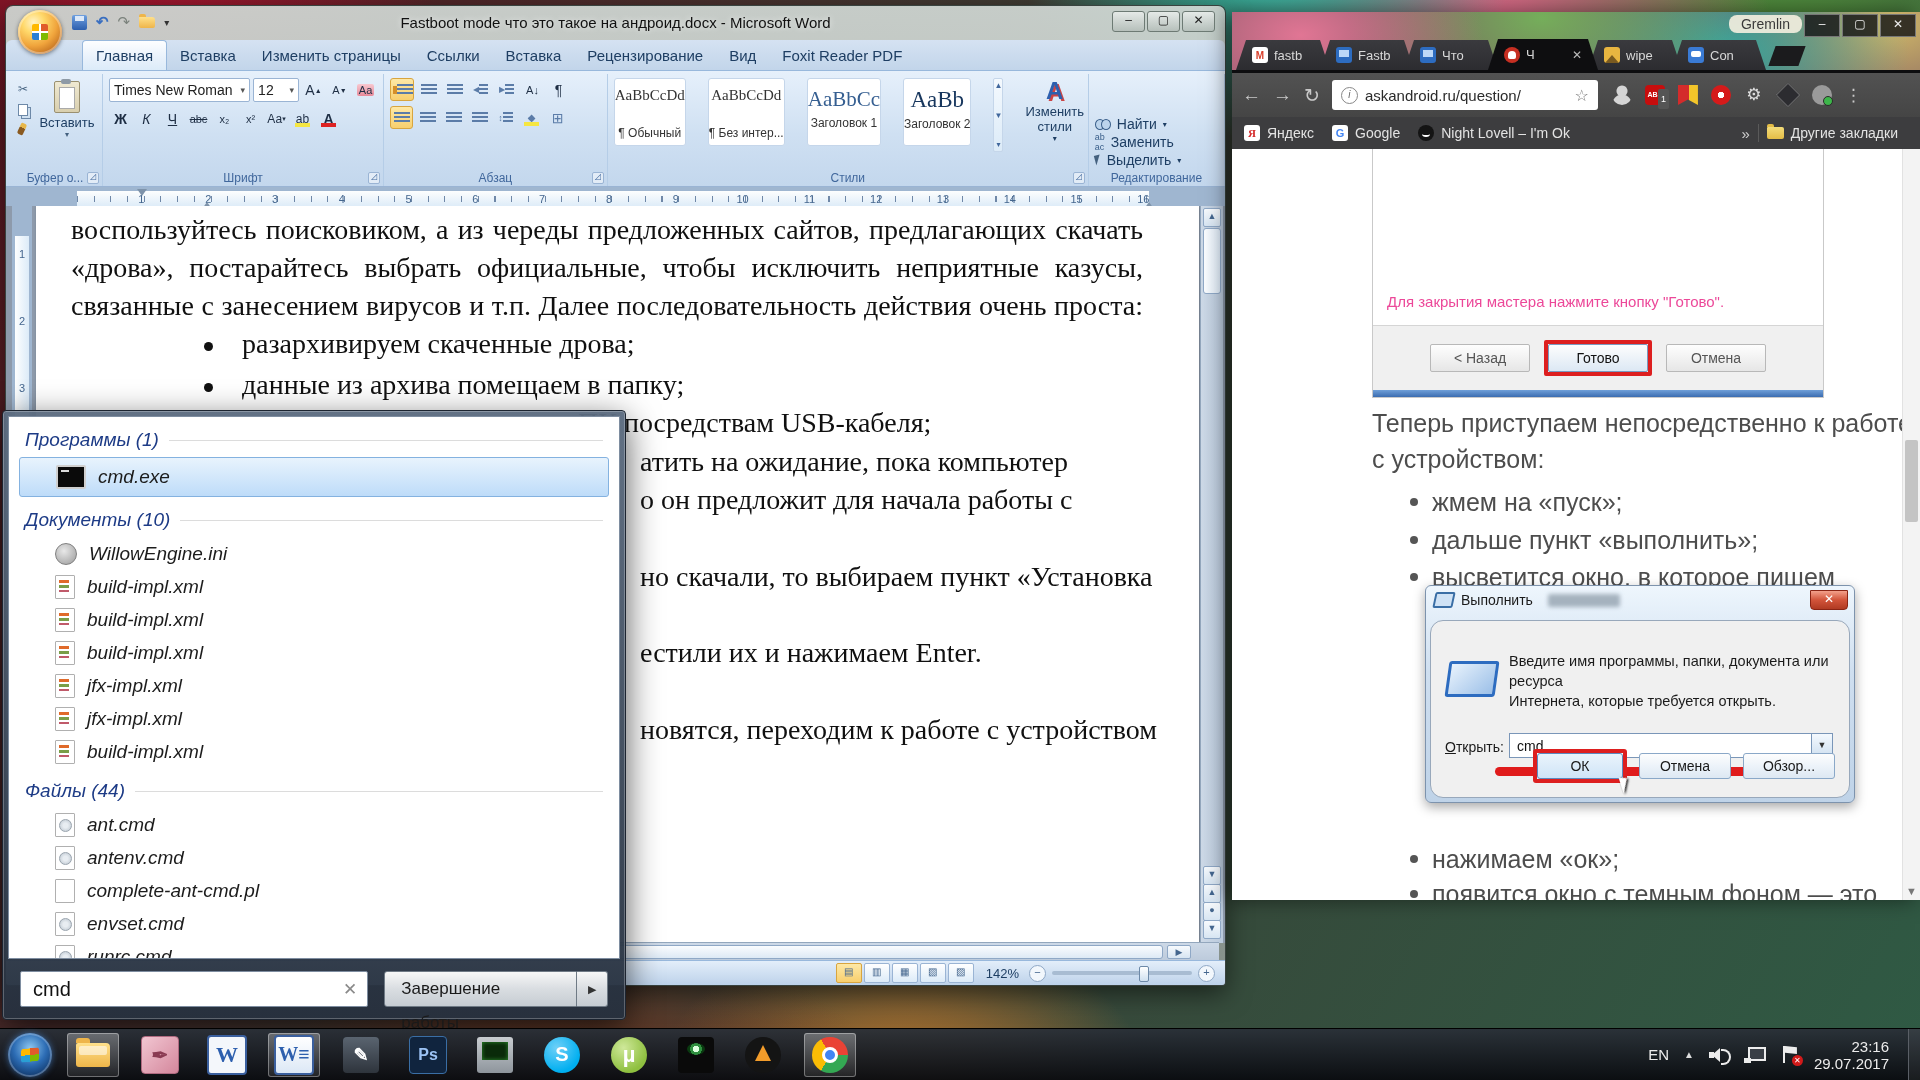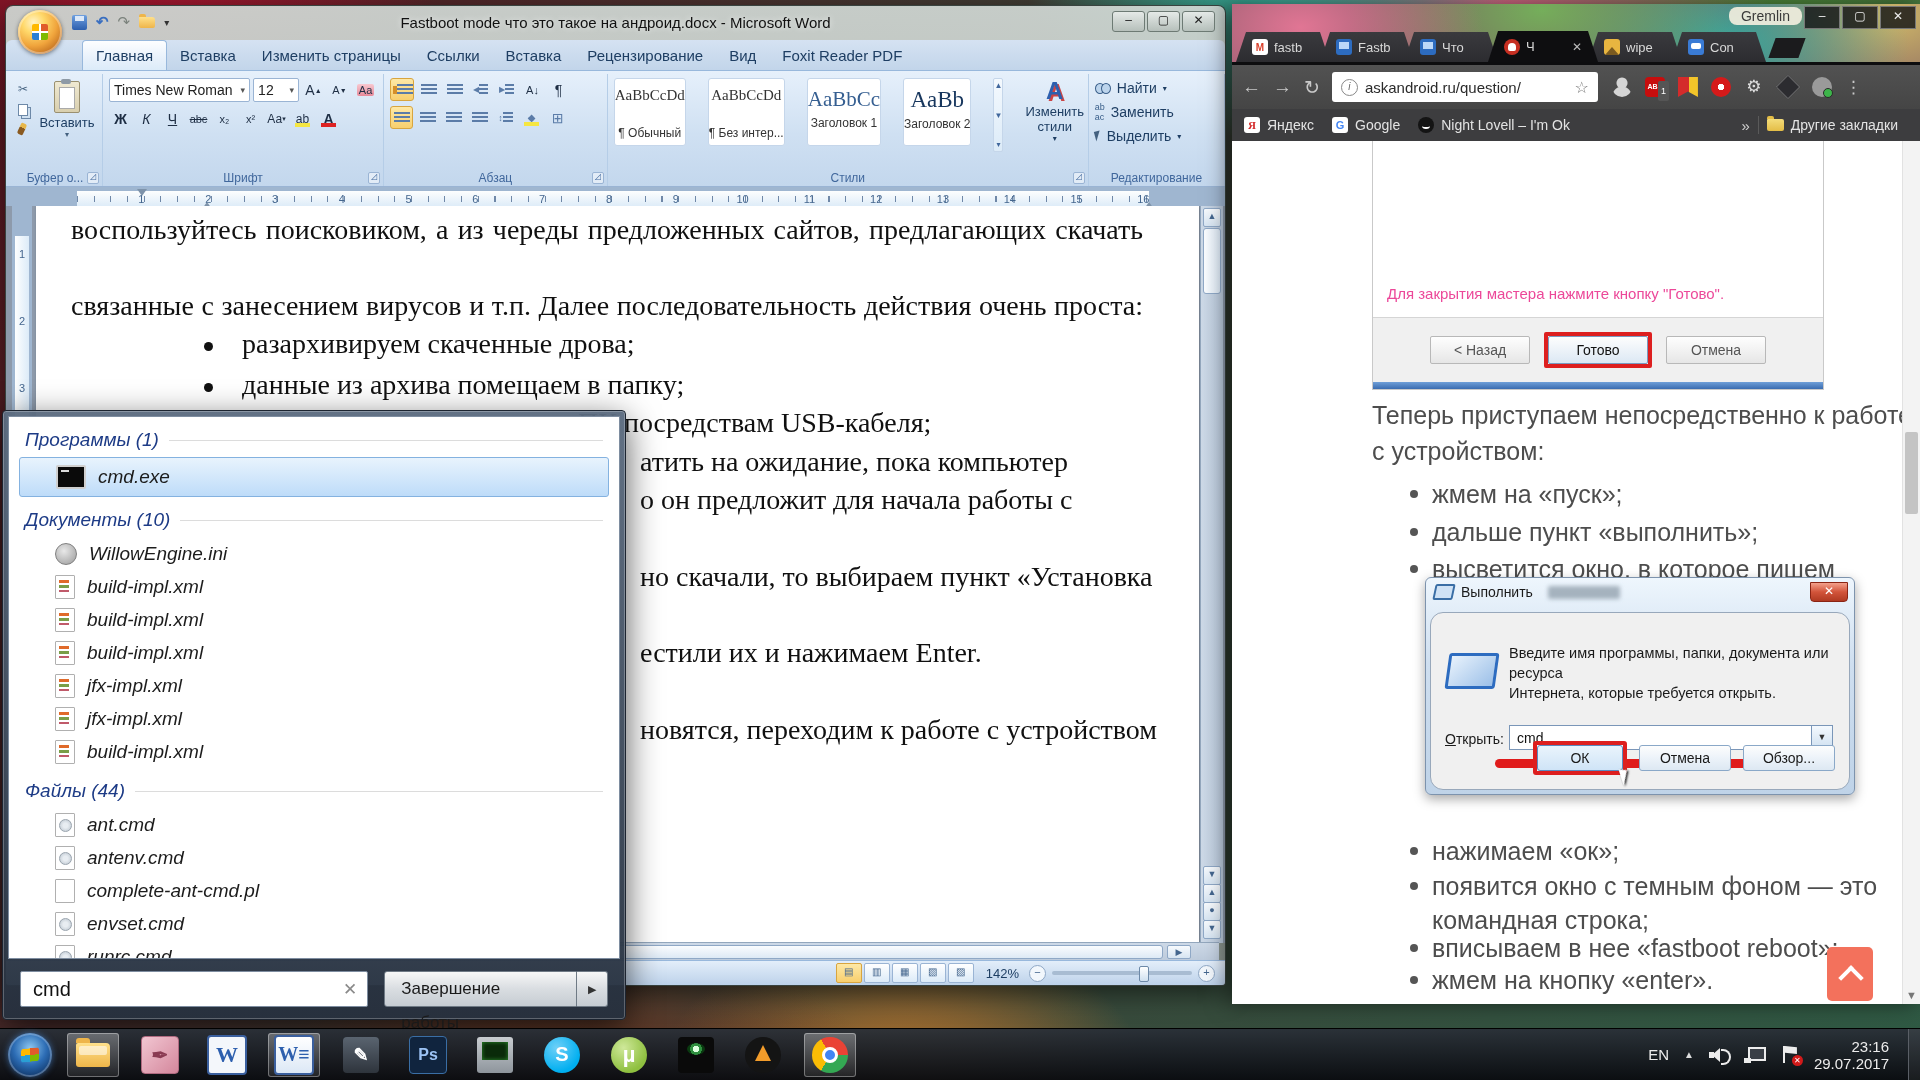--- a/index.html
+++ b/index.html
@@ -77,21 +77,21 @@
   .g-styles{width:468px;display:flex;align-items:flex-start;gap:22px;}
   .stcard{width:90px;height:68px;background:#fff;border:1px solid #c5d6ea;border-radius:3px;text-align:center;padding-top:8px;box-sizing:border-box;}
   .stcard .prev{font-family:"Liberation Serif",serif;font-size:15px;color:#333;white-space:nowrap;overflow:hidden;}
   .stcard.h1 .prev{font-size:21px;color:#365f91;}
   .stcard.h2 .prev{font-size:23px;color:#17365d;}
   .stcard .nm{font-size:12px;color:#333;margin-top:22px;white-space:nowrap;overflow:hidden;}
   .stcard.h1 .nm,.stcard.h2 .nm{margin-top:4px;}
   .gal{width:15px;height:68px;display:flex;flex-direction:column;justify-content:space-between;align-items:center;padding:2px 0;border:1px solid #c5d6ea;border-radius:2px;background:linear-gradient(#f4f9fe,#dcebf8);color:#40679c;font-size:8px;}
   .chgst{width:66px;display:flex;flex-direction:column;align-items:center;font-size:13px;color:#1e3e63;text-align:center;}
   .aa{font-size:24px;font-weight:bold;color:#2d5fae;text-shadow:2px 2px 0 #c44;line-height:26px;}
-  .g-edit{width:138px;display:flex;flex-direction:column;gap:6px;padding-top:6px;}
+  .g-edit{width:138px;display:flex;flex-direction:column;padding-top:6px;justify-content:flex-end;}
   .editrow{display:flex;align-items:center;gap:6px;font-size:14px;color:#1e3e63;}
   .ico-bino{width:16px;height:10px;position:relative;}
   .ico-bino::before,.ico-bino::after{content:"";position:absolute;top:0;width:8px;height:9px;border:1px solid #3a5f8a;border-radius:50%;background:#bcd4ec;}
   .ico-bino::after{right:0;}
   .ico-bino::before{left:0;}
   .ico-repl{font-size:9px;color:#3a5f8a;letter-spacing:0;}
   .ico-sel{width:0;height:0;border-left:6px solid #44617f;border-bottom:10px solid transparent;transform:rotate(-15deg);}
   .ruler-row{position:relative;height:24px;background:#9fb6d0;border-bottom:1px solid #7e93aa;}
   .ruler-white{position:absolute;left:71px;width:1072px;top:4px;bottom:4px;background:linear-gradient(#fdfefe,#dcebf8);}
   .ruler-ticks{position:absolute;left:71px;width:1072px;top:9px;height:6px;
@@ -146,21 +146,21 @@
   .sm-bottom{position:absolute;left:5px;right:5px;bottom:5px;height:50px;display:flex;align-items:center;gap:16px;padding:0 12px;}
   .sm-search{width:352px;height:36px;background:#fff;border:1px solid #7e8da0;border-radius:2px;display:flex;align-items:center;padding:0 10px;box-sizing:border-box;}
   .sm-search input{flex:1;border:none;outline:none;font-size:20px;font-family:"Liberation Sans",sans-serif;color:#111;background:transparent;}
   .sm-x{color:#8a8a8a;font-size:17px;}
   .shutdown{display:flex;height:36px;}
   .sd-main{padding:0 16px;background:linear-gradient(#f7f7f7,#d9dde1 50%,#c6ccd2);border:1px solid #6f7a85;border-radius:3px 0 0 3px;
     font-size:17px;color:#1a1a1a;line-height:34px;}
   .sd-arrow{width:30px;background:linear-gradient(#f7f7f7,#d9dde1 50%,#c6ccd2);border:1px solid #6f7a85;border-left:none;border-radius:0 3px 3px 0;
     font-size:11px;color:#333;text-align:center;line-height:34px;}
   
-  .win-chrome{position:absolute;left:1232px;top:4px;width:688px;height:1000px;box-shadow:-5px 0 20px rgba(0,0,0,.5);}
+  .win-chrome{position:absolute;left:1232px;top:12px;width:688px;height:888px;box-shadow:-5px 0 20px rgba(0,0,0,.5);}
   .ch-header{position:relative;height:58px;border-bottom:3px solid #0d0d0f;
     background:
       radial-gradient(260px 160px at 10% 40%, rgba(236,121,154,.9), transparent 70%),
       radial-gradient(300px 180px at 45% 10%, rgba(116,184,90,.9), transparent 65%),
       radial-gradient(260px 160px at 72% 70%, rgba(47,183,166,.85), transparent 70%),
       radial-gradient(220px 150px at 96% 20%, rgba(217,195,106,.9), transparent 70%),
       #7a5560;}
   .gremlin{position:absolute;right:118px;top:3px;background:rgba(245,240,224,.9);border-radius:8px;padding:1px 12px;
     font-size:14px;color:#3a3a3a;}
   .ch-controls{position:absolute;right:4px;top:2px;display:flex;gap:2px;}
@@ -513,20 +513,21 @@
       <div class="vruler">
         <div class="vw"></div>
         <div class="vnums">
             <span>1</span>
             <span>2</span>
             <span>3</span>
           </div>
       </div>
       <div class="page">
         <div class="docline j" style="top:8px">воспользуйтесь поисковиком, а из череды предложенных сайтов, предлагающих скачать</div>
+        <div class="docline j" style="top:46px">«дрова», постарайтесь выбрать официальные, чтобы исключить неприятные казусы,</div>
         <div class="docline j" style="top:84px">связанные с занесением вирусов и т.п. Далее последовательность действия очень проста:</div>
         <div class="bdot" style="top:136px"></div>
         <div class="docline" style="left:206px;top:122px">разархивируем скаченные дрова;</div>
         <div class="bdot" style="top:177px"></div>
         <div class="docline" style="left:206px;top:163px">данные из архива помещаем в папку;</div>
         <div class="docline" style="left:542px;top:201px">ПК посредствам USB-кабеля;</div>
         <div class="docline" style="left:604px;top:240px">атить на ожидание, пока компьютер</div>
         <div class="docline" style="left:604px;top:278px">о он предложит для начала работы с</div>
         <div class="docline" style="left:604px;top:355px">но скачали, то выбираем пункт «Установка</div>
         <div class="docline" style="left:604px;top:431px">естили их и нажимаем Enter.</div>

